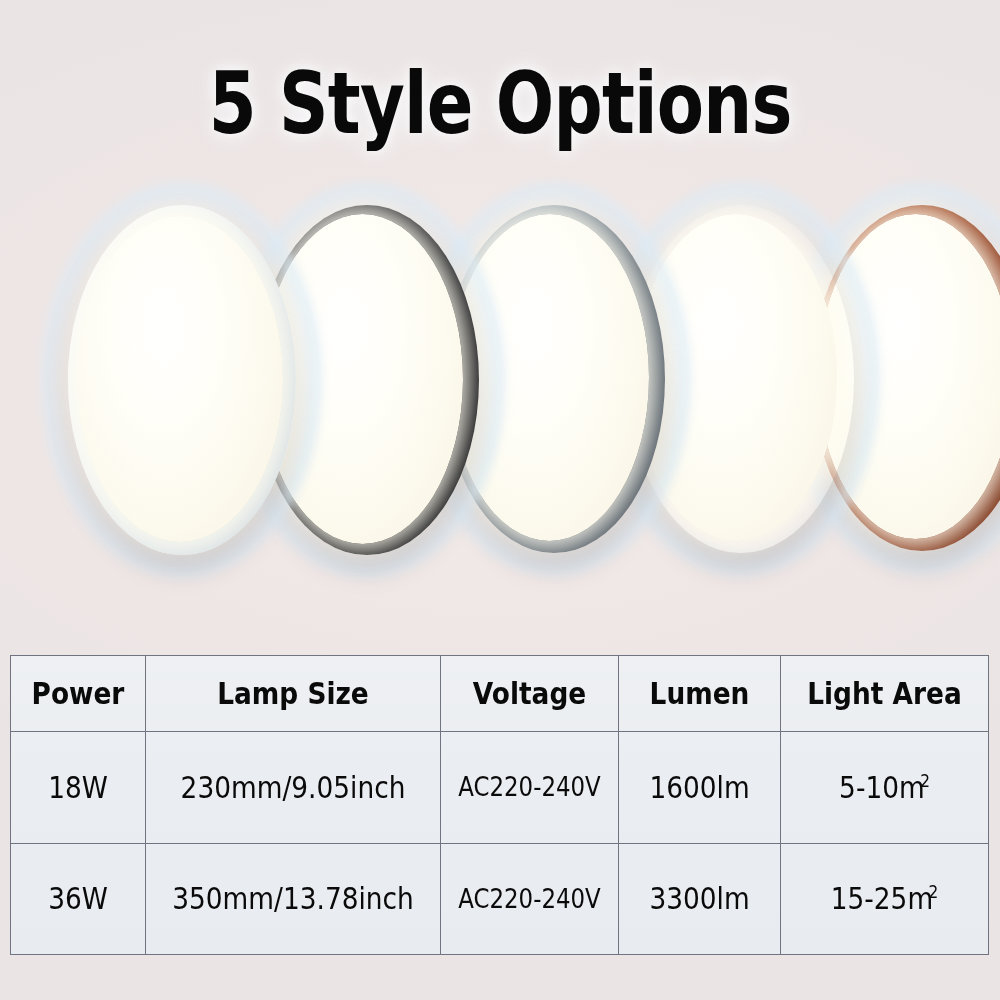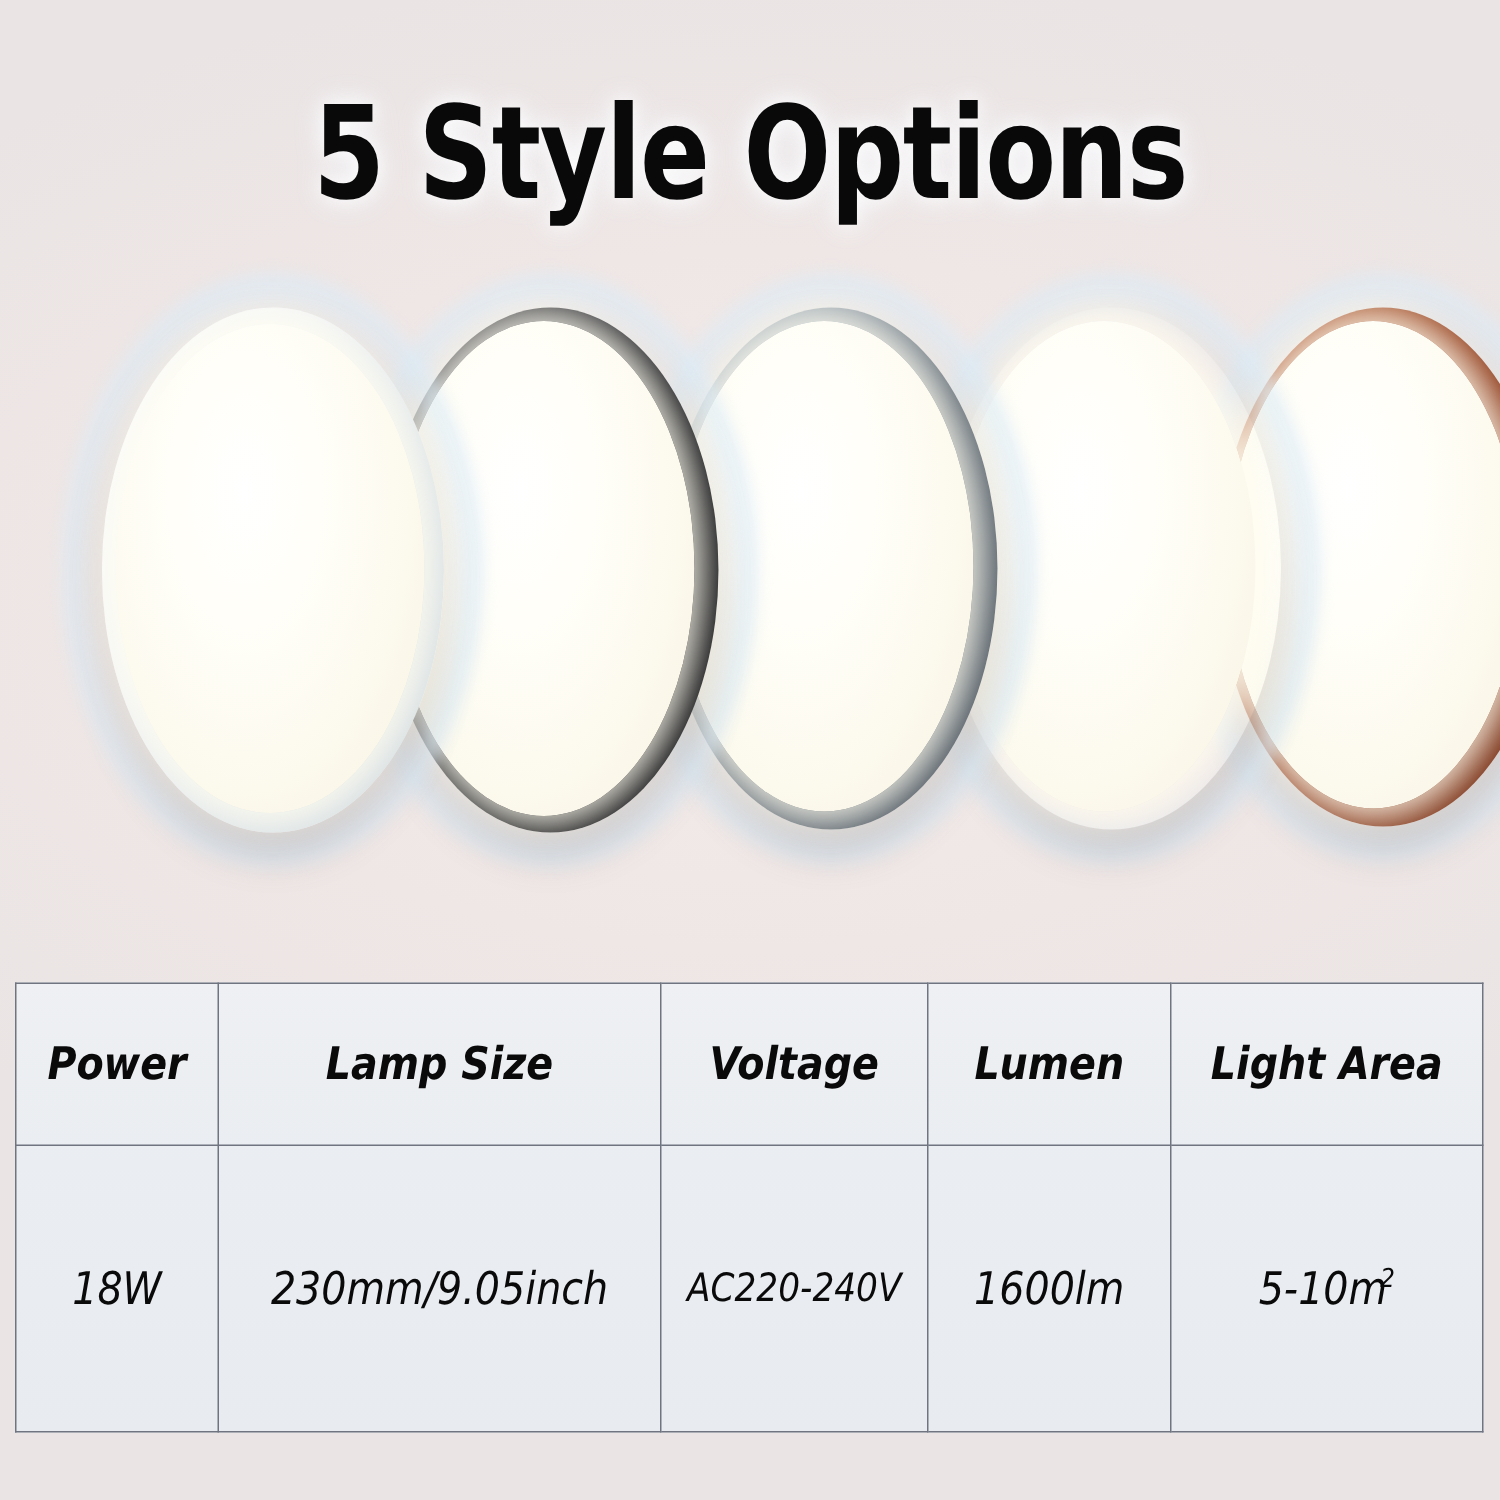--- a/index.html
+++ b/index.html
@@ -104,22 +104,21 @@
     height: 300px;
     border-collapse: collapse;
     table-layout: fixed;
     background: linear-gradient(180deg, #eef0f3 0%, #eaedf1 40%, #e8ecf1 100%);
   }
   #spec-table td, #spec-table th {
     border: 1.6px solid #6f7480;
     text-align: center;
     vertical-align: middle;
     color: #0a0a0a;
-    padding: 16px 2px;
-    font-style: italic;
+    padding: 0 2px;
   }
   #spec-table th {
     font-family: "DejaVu Sans", sans-serif;
     font-weight: bold;
     font-size: 30px;
     height: 75px;
     transform: none;
   }
   #spec-table td {
     font-family: "DejaVu Sans", sans-serif;
@@ -224,16 +223,33 @@
         <td class="cell-small">
             <span class="cell-inner">AC220-240V</span>
           </td>
         <td>
             <span class="cell-inner">1600lm</span>
           </td>
         <td>
             <span class="cell-inner"><span>5-10m</span><span class="sup">2</span></span>
           </td>
       </tr>
+      <tr>
+        <td>
+            <span class="cell-inner">36W</span>
+          </td>
+        <td>
+            <span class="cell-inner">350mm/13.78inch</span>
+          </td>
+        <td class="cell-small">
+            <span class="cell-inner">AC220-240V</span>
+          </td>
+        <td>
+            <span class="cell-inner">3300lm</span>
+          </td>
+        <td>
+            <span class="cell-inner"><span>15-25m</span><span class="sup">2</span></span>
+          </td>
+      </tr>
     </tbody>
   </table>
 
 </div>
 
 </body></html>

